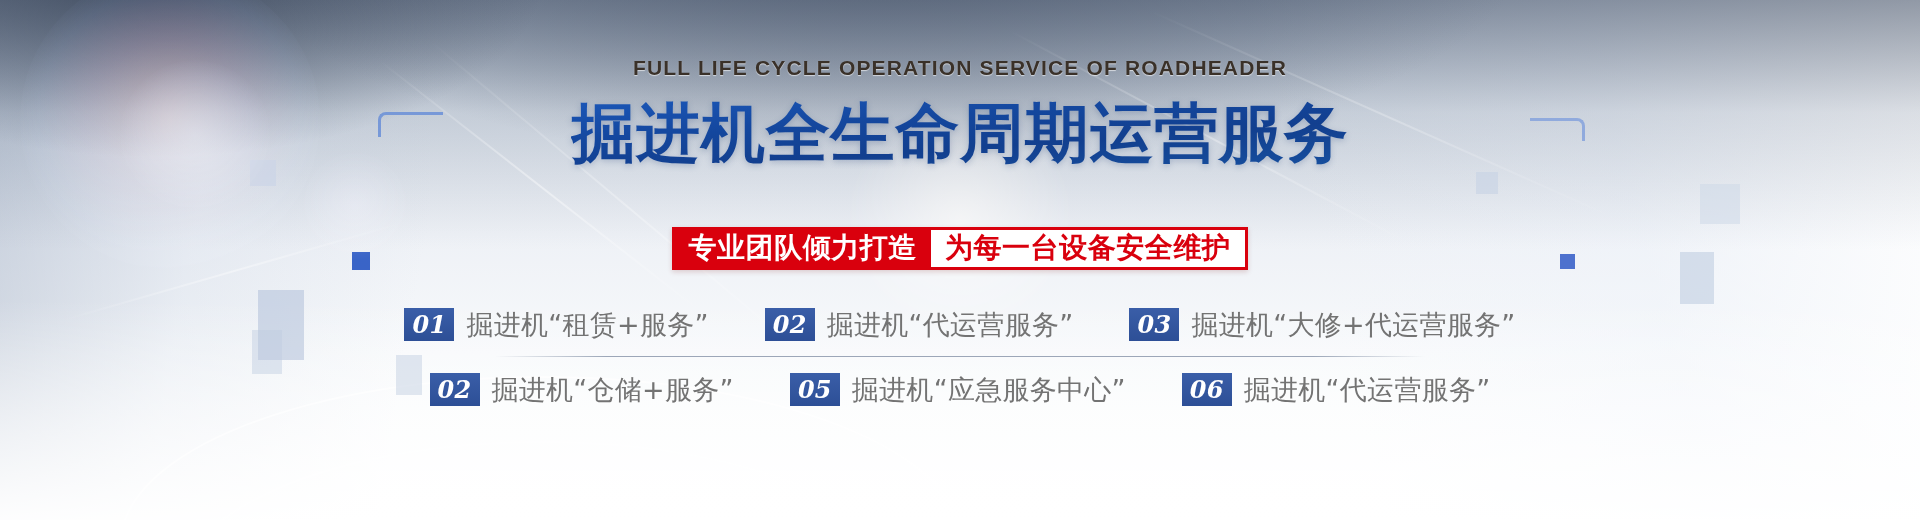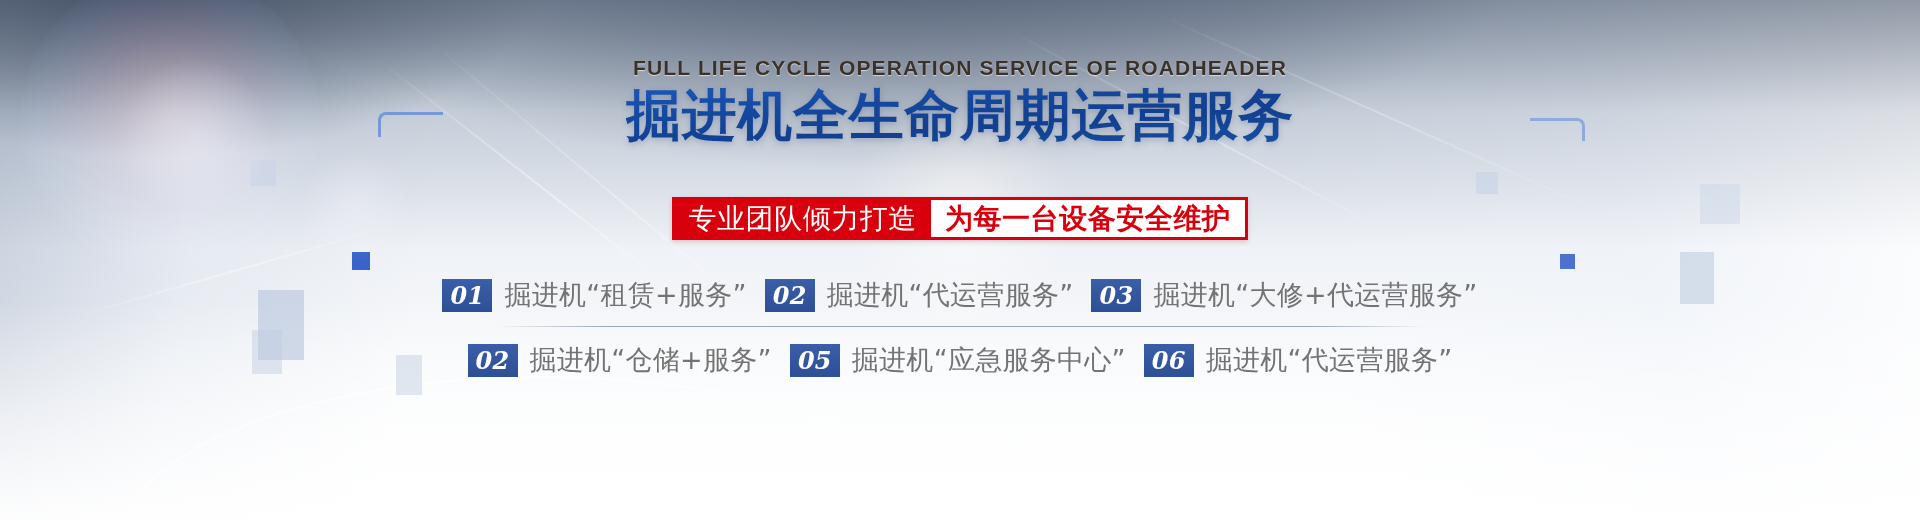--- a/index.html
+++ b/index.html
@@ -144,23 +144,23 @@
     margin-top: 56px;
     font-size: 21px;
     font-weight: 700;
     letter-spacing: 0.055em;
     color: #3a3129;
     white-space: nowrap;
     text-shadow: 0 1px 1px rgba(255,255,255,0.6);
   }
 
   .headline {
-    margin-top: 6px;
+    margin-top: 20px;
     font-family: "DejaVu Sans", "Liberation Sans", sans-serif;
-    font-size: 55px;
+    font-size: 64px;
     font-weight: 700;
     line-height: 1.06;
     letter-spacing: 0.012em;
     white-space: nowrap;
     background: linear-gradient(176deg, #1b57b8 0%, #14479e 34%, #123f8f 62%, #17509f 100%);
     -webkit-background-clip: text;
     background-clip: text;
     color: transparent;
     -webkit-text-fill-color: transparent;
     filter: drop-shadow(0 2px 3px rgba(20,50,110,0.22));
@@ -170,21 +170,21 @@
     margin-top: 16px;
     display: flex;
     align-items: stretch;
     height: 43px;
     box-shadow: 0 2px 5px rgba(120,20,20,0.18);
   }
   .ribbon-left {
     background: #d9000d;
     color: #ffffff;
     font-family: "DejaVu Serif", "Liberation Serif", serif;
-    font-weight: 400;
+    font-weight: 700;
     font-size: 28px;
     letter-spacing: 0.02em;
     display: flex; align-items: center;
     padding: 0 14px 0 16px;
     white-space: nowrap;
   }
   .ribbon-right {
     background: #ffffff;
     color: #d9000d;
     border: 3px solid #d9000d;
@@ -202,21 +202,21 @@
   .services {
     margin-top: 26px;
     display: flex;
     flex-direction: column;
     align-items: center;
   }
   .service-row {
     display: flex;
     align-items: center;
     justify-content: center;
-    gap: 18px;
+    gap: 56px;
     height: 58px;
   }
   .service-item {
     display: flex;
     align-items: center;
     gap: 12px;
     white-space: nowrap;
   }
   .badge {
     display: inline-flex;

